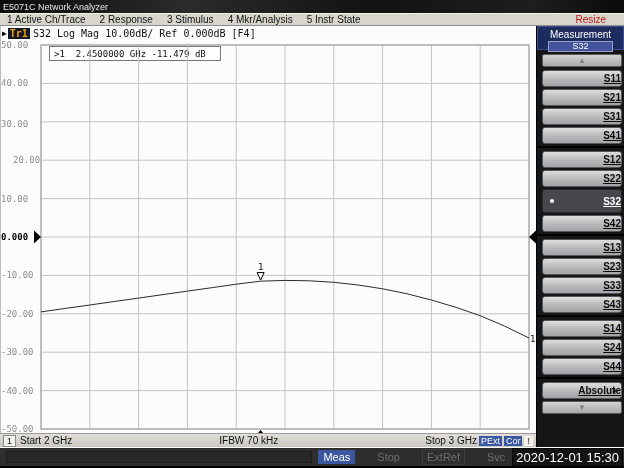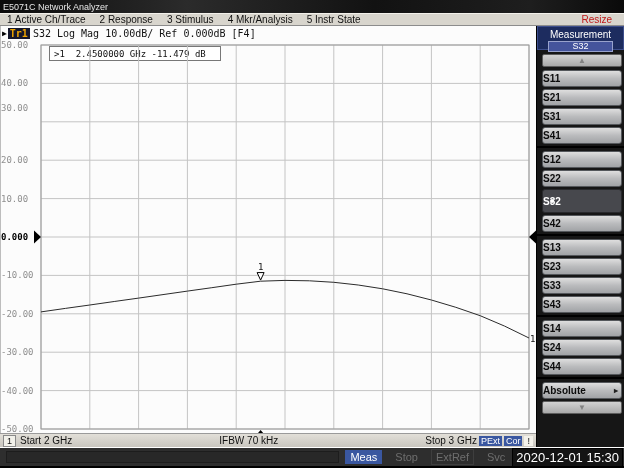--- a/index.html
+++ b/index.html
@@ -14,21 +14,21 @@
     background: linear-gradient(90deg,#0b0b0b,#2b2b2b 30%,#121212 60%,#1e1e1e 85%,#0a0a0a);
     color:#e6e6e6; font-size:9px; display:flex; align-items:center; padding-left:3px;
   }
   
   .menubar {
     position:absolute; top:13px; left:0; width:624px; height:13px;
     background:#d8d5cd; border-top:1px solid #f2f0ea; border-bottom:1px solid #8c8c8c;
     display:flex; align-items:center; font-size:10px; color:#111; white-space:nowrap;
   }
   .menu-item { padding:0 7px; }
-  .menu-resize { margin-left:auto; padding-right:12px; color:#c01818; }
+  .menu-resize { margin-left:auto; padding-right:18px; color:#c01818; }
   
   .plot {
     position:absolute; top:26px; left:0; width:536px; height:407px; background:#fcfcfc;
     border-left:1px solid #bdbdbd;
   }
   .trace-line {
     position:absolute; top:1px; left:1px; height:13px; display:flex; align-items:center;
     font:10px "DejaVu Sans Mono", monospace; color:#111; white-space:pre;
   }
   .trace-arrow { font-size:8px; margin-right:1px; color:#000; }
@@ -55,22 +55,22 @@
   .sk-scroll {
     height:13px; margin:4px 2px 3px 5px; background:linear-gradient(#d2d2d2,#a9a9a9);
     border:1px solid #5c5c5c; border-radius:2px; color:#828282; font-size:8px;
     text-align:center; line-height:11px;
   }
   .sk-scroll.down { margin-top:2px; }
   .sk-btn {
     height:17px; margin:0 2px 2px 5px; position:relative;
     background:linear-gradient(180deg,#dedede,#babbbd 50%,#a1a3a6);
     border:1px solid #54575b; border-radius:3px;
-    display:flex; align-items:center; justify-content:flex-start;
-    font-size:10px; font-weight:bold; color:#0c0c0c;
+    display:flex; align-items:center; justify-content:flex-end;
+    font-size:10px; font-weight:bold; color:#0c0c0c;text-decoration:underline;
   }
   .sk-btn.active { height:24px; background:#47484d; color:#fff; border-color:#28292c; }
   .sk-btn .dot { position:absolute; left:7px; top:50%; width:4px; height:4px; border-radius:50%; background:#fff; transform:translateY(-50%); }
   .sk-btn .sub-arrow { position:absolute; right:3px; font-size:8px; color:#222; }
   .sk-sep { height:2px; background:#2c3e7a; border-top:1px solid #000; border-bottom:1px solid #000; margin:1px 0 3px 0; }
   
   .channelbar {
     position:absolute; top:433px; left:0; width:536px; height:14px;
     background:linear-gradient(#e2dfd8,#c9c6bf); border-top:1px solid #9a9a9a;
     display:flex; align-items:center; font-size:10px; color:#111; padding:0 3px;
@@ -80,21 +80,21 @@
   .badge { background:#3a57a0; color:#fff; font-size:9px; line-height:11px; padding:0 2px; margin-left:2px; }
   .badge.warn { background:#f3f1ea; color:#111; padding:0 3px; }
   
   .statusbar {
     position:absolute; top:447px; left:0; width:624px; height:19px;
     background:#2e2e2e; border-top:1px solid #ffffff; display:flex; align-items:center;
     padding:0 1px 0 6px;
   }
   .sb-spacer { flex:1; height:12px; background:#282828; border:1px solid #1d1d1d; margin-right:6px; }
   .sb-meas { background:#3a57a0; color:#fff; font-size:11px; padding:1px 5px; }
-  .sb-dis { color:#6e6e6e; font-size:11px; padding:1px 4px; margin-left:9px; }
+  .sb-dis { color:#6e6e6e; font-size:11px; padding:1px 4px; margin-left:18px; }
   .sb-extref { border:1px solid #3e3e3e; }
   .sb-date { background:#141414; color:#fff; font-size:13px; padding:1px 3px; margin-left:3px; border:1px solid #000; white-space:nowrap; }
 </style>
 </head>
 <body>
 
 <div id="window">
 
   <div class="titlebar">
     <span>E5071C Network Analyzer</span>
@@ -113,22 +113,22 @@
   <div class="plot">
     <div class="trace-line">
       <span class="trace-arrow">▶</span>
       <span class="tr-badge">Tr1</span>
       <span>S32 Log Mag 10.00dB/ Ref 0.000dB [F4]</span>
     </div>
     <div class="marker-box">&gt;1  2.4500000 GHz -11.479 dB</div>
     <div id="ylabels">
         <div class="ylab" style="top: 14px;">50.00</div>
         <div class="ylab" style="top: 52.4px;">40.00</div>
-        <div class="ylab" style="top: 77px;">30.00</div>
-        <div class="ylab" style="top: 129.2px;">20.00</div>
+        <div class="ylab" style="top: 93px;">30.00</div>
+        <div class="ylab" style="top: 129.2px; padding-left: 12px;">20.00</div>
         <div class="ylab" style="top: 167.6px;">10.00</div>
         <div class="ylab ref" style="top: 206px;">0.000</div>
         <div class="ylab" style="top: 244.4px;">-10.00</div>
         <div class="ylab" style="top: 282.8px;">-20.00</div>
         <div class="ylab" style="top: 321.2px;">-30.00</div>
         <div class="ylab" style="top: 359.6px;">-40.00</div>
         <div class="ylab" style="top: 398px;">-50.00</div>
       </div>
     <svg class="grat" id="grat" width="536" height="407">
         <line x1="40" y1="19" x2="40" y2="403" stroke="#c4c4c4" stroke-width="1"></line>

